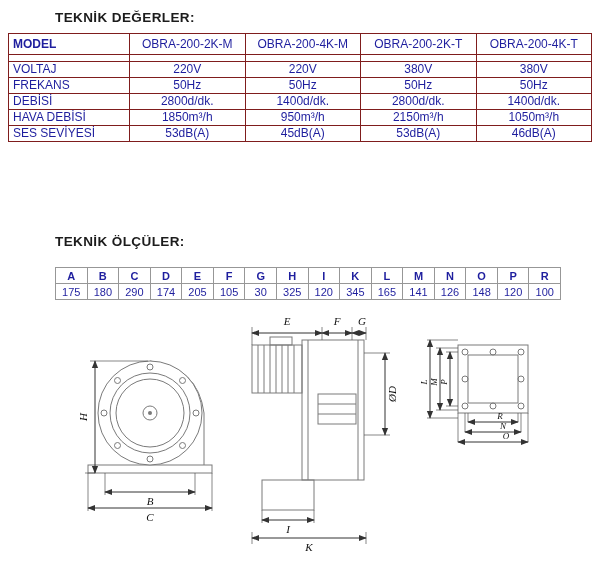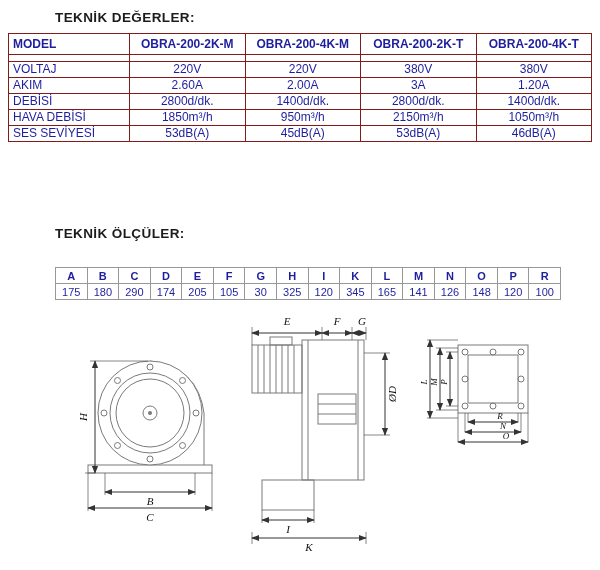--- a/index.html
+++ b/index.html
@@ -1,27 +1,27 @@
 <!DOCTYPE html>
 <html><head>
 <meta charset="utf-8">
 <style>
   html,body{margin:0;padding:0;width:600px;height:570px;background:#ffffff;overflow:hidden;
     font-family:"Liberation Sans",sans-serif;}
   .page{position:relative;width:600px;height:570px;background:#fff;}
   .title{position:absolute;left:55px;margin:0;font-size:13.5px;font-weight:bold;color:#1c1c1c;
     letter-spacing:.4px;font-family:"Liberation Sans",sans-serif;}
   #title-values{top:10px;}
-  #title-dims{top:226px;}
+  #title-dims{top:234px;}
 
   table{border-collapse:collapse;table-layout:fixed;background:#fff;}
   .spec{position:absolute;top:33px;left:8px;width:584px;}
   .spec th,.spec td{border:1px solid #7f1d1d;font-size:12px;color:#1e1e9e;padding:0 4px;
     height:15px;line-height:13px;text-align:center;white-space:nowrap;overflow:hidden;}
-  .spec thead th{height:20px;font-weight:bold;}
+  .spec thead th{height:20px;font-weight:normal;}
   .spec .first{width:112px;text-align:left;font-weight:bold;}
   .spec tr.spacer td{height:6px;padding:0;}
   .spec td.rowlabel{text-align:left;font-weight:normal;}
 
   .dims{position:absolute;top:267px;left:55px;width:506px;}
   .dims td{border:1px solid #979797;font-size:11px;color:#1e1e9e;text-align:center;
     height:15px;padding:0;white-space:nowrap;overflow:hidden;}
   .dims td.dimletter{font-weight:bold;}
 
   svg.drawings{position:absolute;top:312px;left:0;}
@@ -58,25 +58,25 @@
           <td></td>
         </tr>
         <tr>
           <td class="rowlabel first">VOLTAJ</td>
           <td>220V</td>
           <td>220V</td>
           <td>380V</td>
           <td>380V</td>
         </tr>
         <tr>
-          <td class="rowlabel first">AKIM</td>
-          <td>2.60A</td>
-          <td>2.00A</td>
-          <td>3A</td>
-          <td>1.20A</td>
+          <td class="rowlabel first">FREKANS</td>
+          <td>50Hz</td>
+          <td>50Hz</td>
+          <td>50Hz</td>
+          <td>50Hz</td>
         </tr>
         <tr>
           <td class="rowlabel first">DEBİSİ</td>
           <td>2800d/dk.</td>
           <td>1400d/dk.</td>
           <td>2800d/dk.</td>
           <td>1400d/dk.</td>
         </tr>
         <tr>
           <td class="rowlabel first">HAVA DEBİSİ</td>

